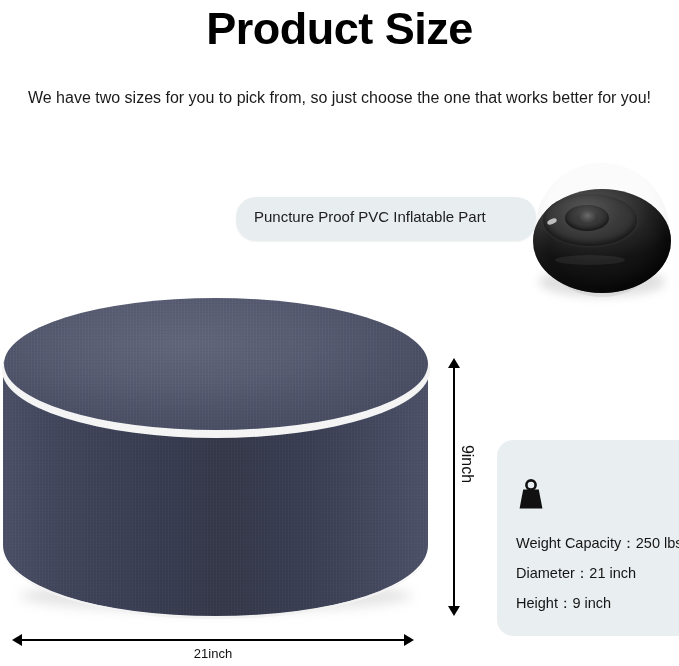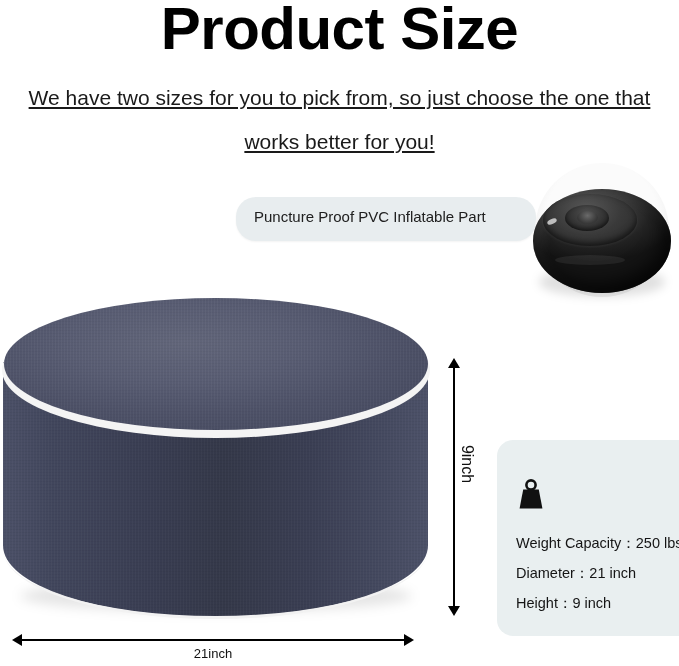--- a/index.html
+++ b/index.html
@@ -16,36 +16,35 @@
     color: #000000;
   }
 
   
   #page-title {
     position: absolute;
     top: 2px;
     left: 0;
     width: 679px;
     text-align: center;
-    font-size: 60px;
+    font-size: 45px;
     font-weight: bold;
     letter-spacing: -0.5px;
     line-height: 54px;
     white-space: nowrap;
   }
   #subtitle {
     position: absolute;
     top: 76px;
     left: 18px;
     width: 643px;
     text-align: center;
-    font-size: 21px;
+    font-size: 16px;
     line-height: 44px;
     color: #1a1a1a;
-    text-decoration: underline;
   }
 
   
   #callout-pill {
     position: absolute;
     left: 236px;
     top: 197px;
     width: 300px;
     height: 44px;
     background: #e8edef;

